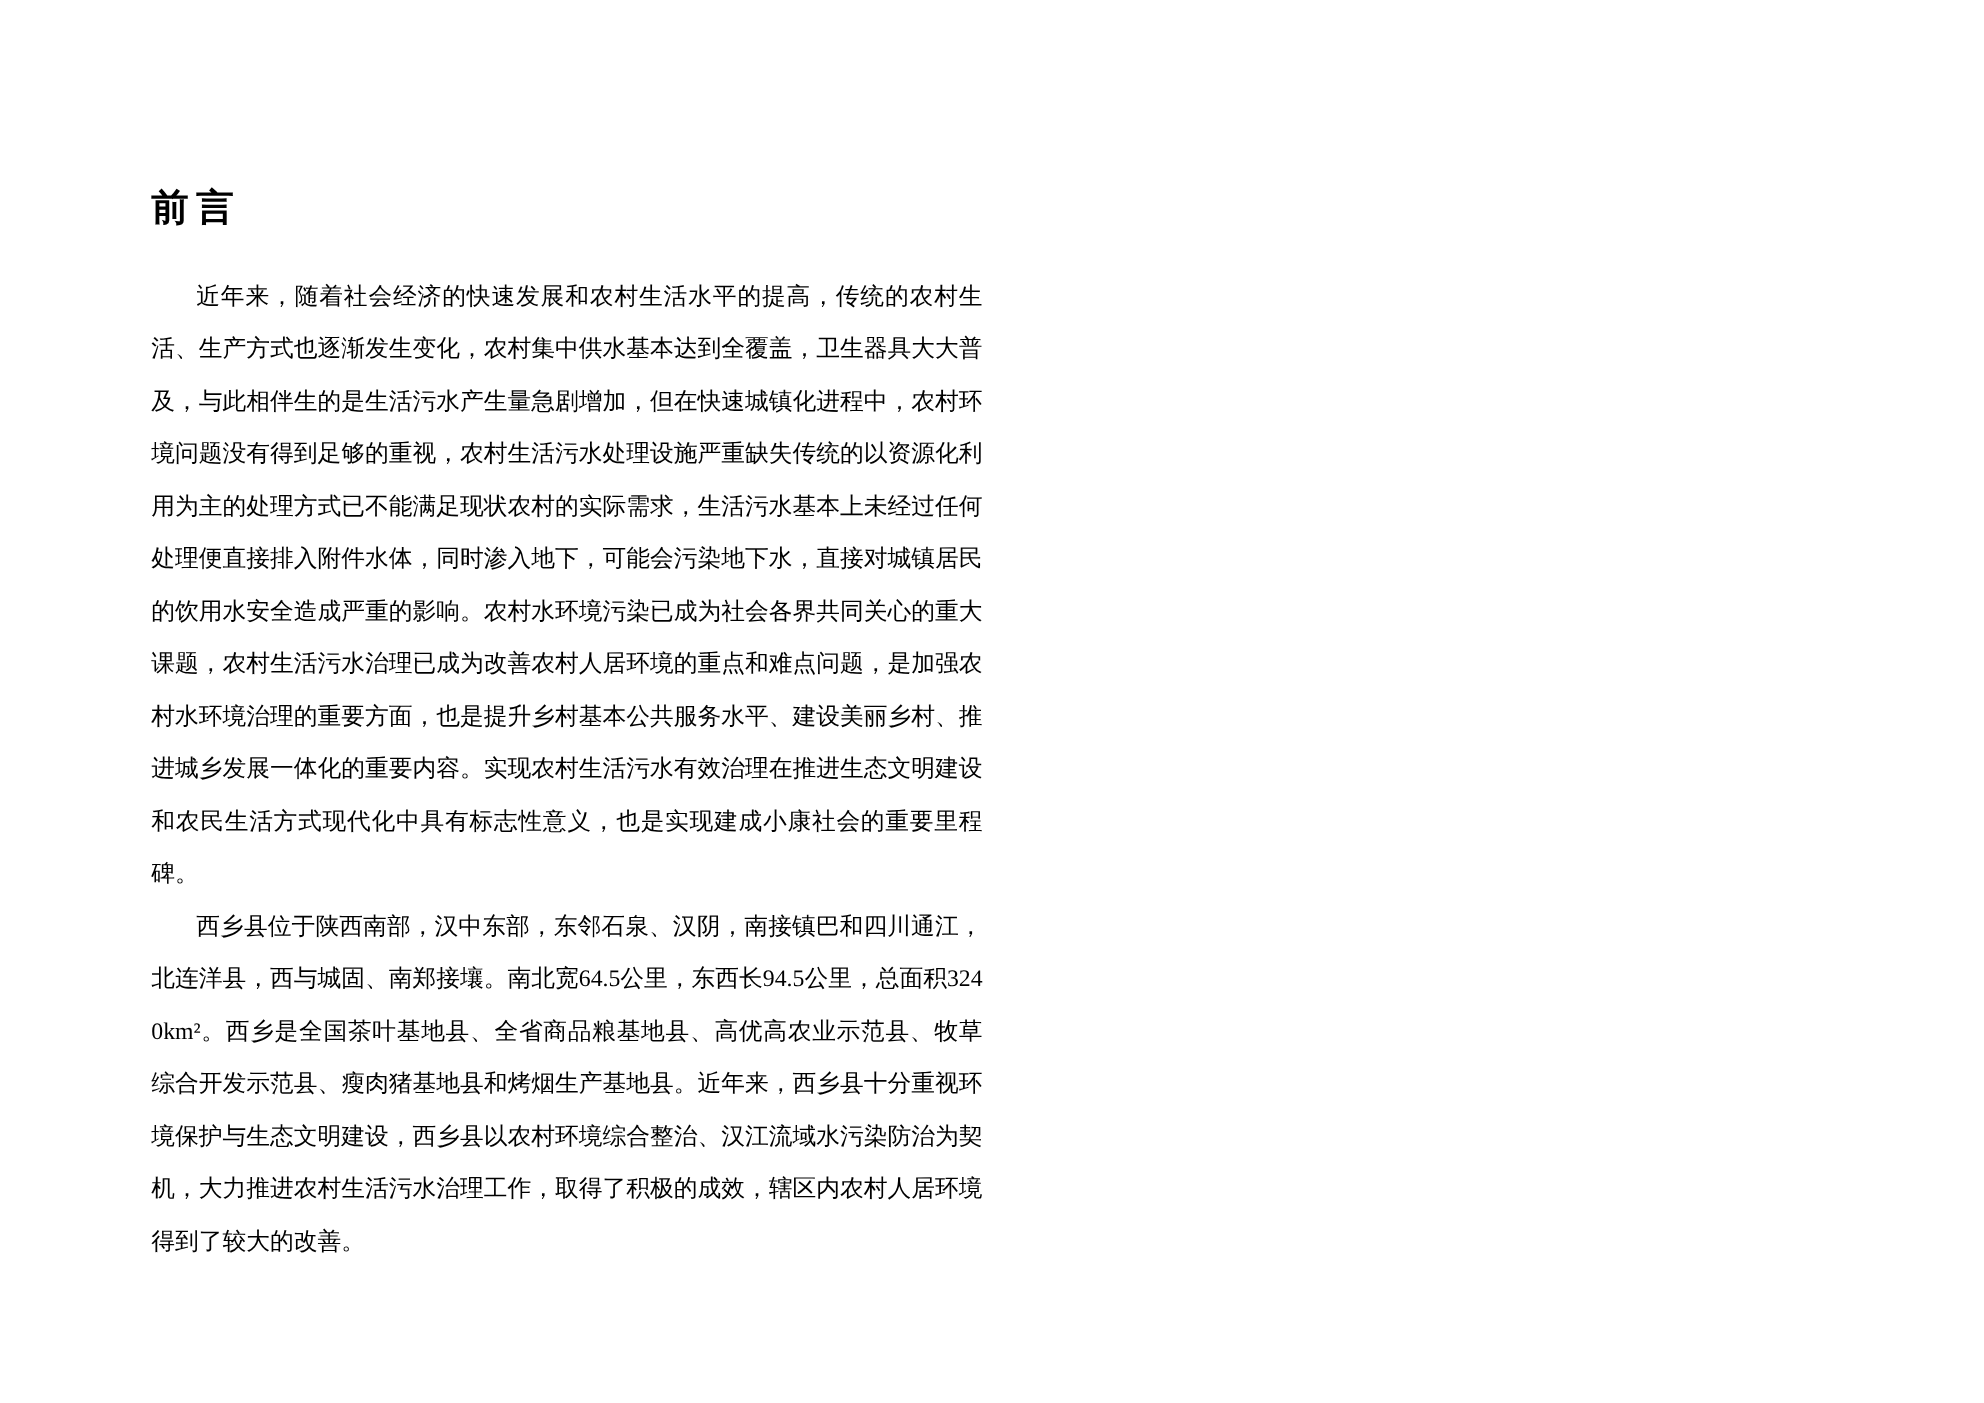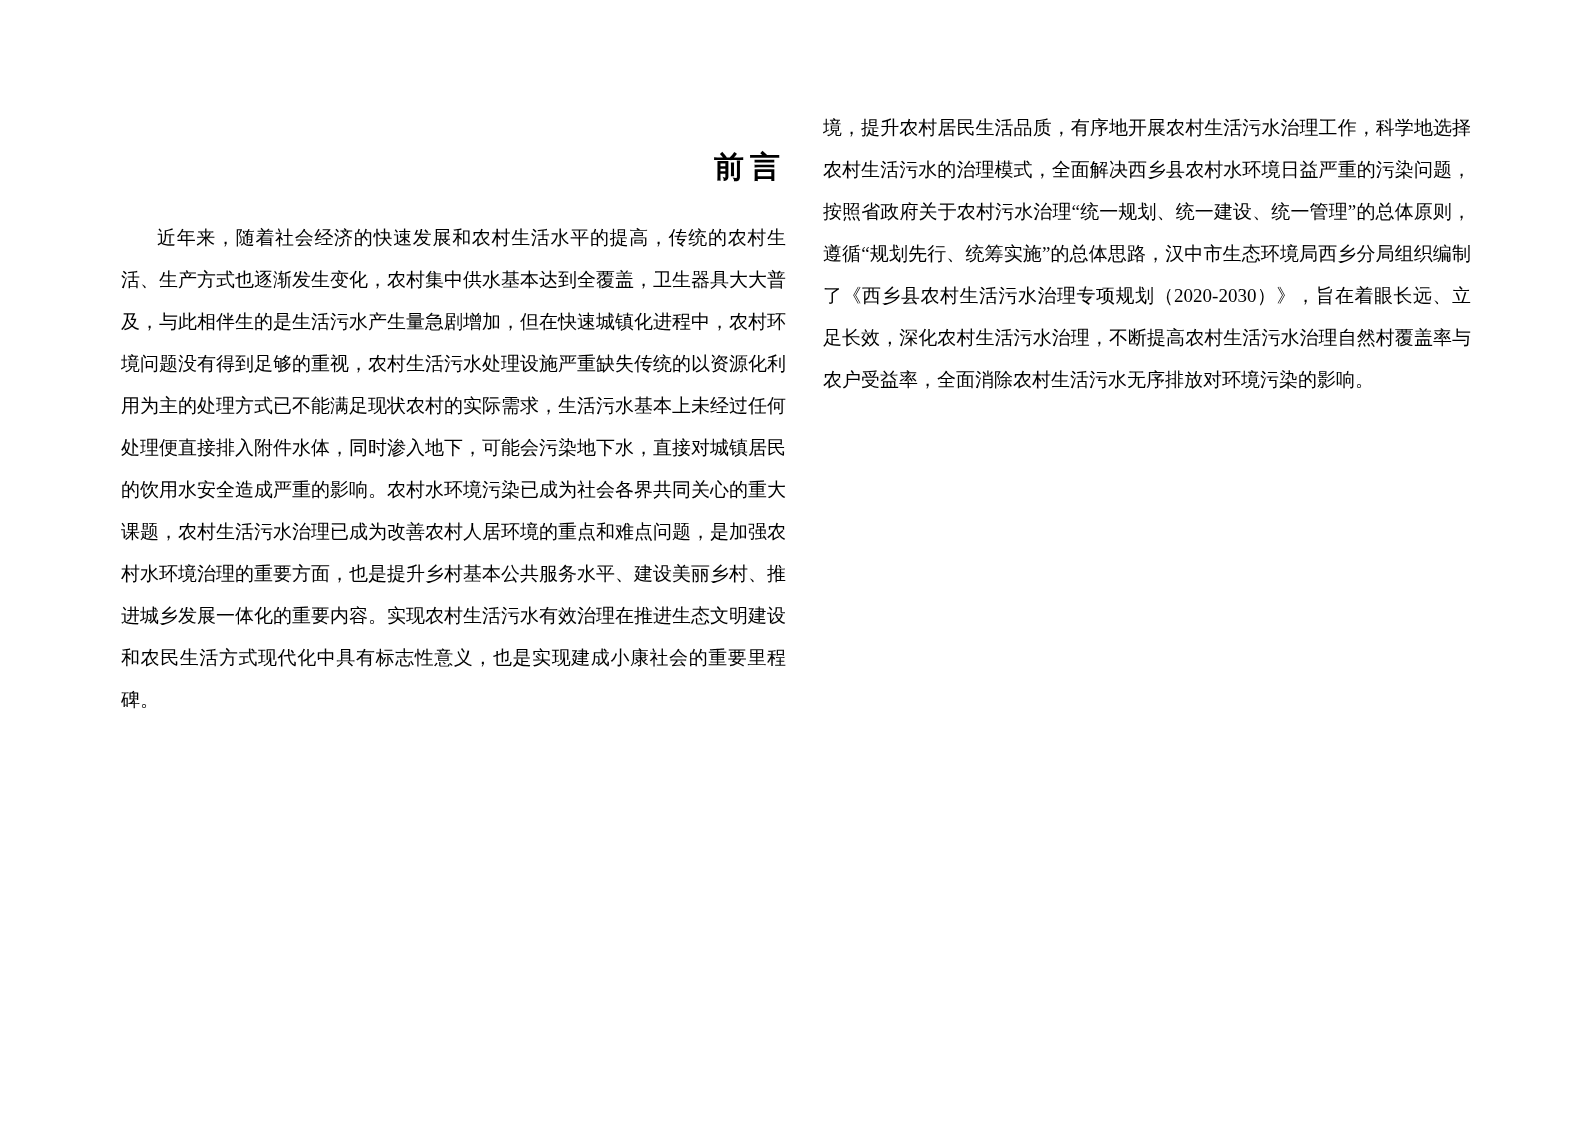--- a/index.html
+++ b/index.html
@@ -29,21 +29,21 @@
     left: 823px;
     width: 648px;
     padding-top: 107px;
   }
   h1.preface-title {
     margin: 0 0 32px 0;
     padding: 0;
     font-size: 30px;
     line-height: 36px;
     font-weight: bold;
-    text-align: right;
+    text-align: left;
     letter-spacing: 6px;
   }
   p.body-para {
     margin: 0;
     padding: 0;
     font-size: 19px;
     line-height: 42px;
     text-align: justify;
     text-indent: 36px;
     word-break: break-all;
@@ -52,17 +52,17 @@
   p.body-para.no-indent {
     text-indent: 0;
   }
 </style>
 </head>
 <body>
 
 <div class="page-column left">
   <h1 class="preface-title">前言</h1>
   <p class="body-para">近年来，随着社会经济的快速发展和农村生活水平的提高，传统的农村生活、生产方式也逐渐发生变化，农村集中供水基本达到全覆盖，卫生器具大大普及，与此相伴生的是生活污水产生量急剧增加，但在快速城镇化进程中，农村环境问题没有得到足够的重视，农村生活污水处理设施严重缺失传统的以资源化利用为主的处理方式已不能满足现状农村的实际需求，生活污水基本上未经过任何处理便直接排入附件水体，同时渗入地下，可能会污染地下水，直接对城镇居民的饮用水安全造成严重的影响。农村水环境污染已成为社会各界共同关心的重大课题，农村生活污水治理已成为改善农村人居环境的重点和难点问题，是加强农村水环境治理的重要方面，也是提升乡村基本公共服务水平、建设美丽乡村、推进城乡发展一体化的重要内容。实现农村生活污水有效治理在推进生态文明建设和农民生活方式现代化中具有标志性意义，也是实现建成小康社会的重要里程碑。</p>
+  <p class="body-para">西乡县位于陕西南部，汉中东部，东邻石泉、汉阴，南接镇巴和四川通江，北连洋县，西与城固、南郑接壤。南北宽64.5公里，东西长94.5公里，总面积3240km²。西乡是全国茶叶基地县、全省商品粮基地县、高优高农业示范县、牧草综合开发示范县、瘦肉猪基地县和烤烟生产基地县。近年来，西乡县十分重视环境保护与生态文明建设，西乡县以农村环境综合整治、汉江流域水污染防治为契机，大力推进农村生活污水治理工作，取得了积极的成效，辖区内农村人居环境得到了较大的改善。</p>
 </div>
 
 <div class="page-column right">
-  <p class="body-para no-indent">境，提升农村居民生活品质，有序地开展农村生活污水治理工作，科学地选择农村生活污水的治理模式，全面解决西乡县农村水环境日益严重的污染问题，按照省政府关于农村污水治理“统一规划、统一建设、统一管理”的总体原则，遵循“规划先行、统筹实施”的总体思路，汉中市生态环境局西乡分局组织编制了《西乡县农村生活污水治理专项规划（2020-2030）》，旨在着眼长远、立足长效，深化农村生活污水治理，不断提高农村生活污水治理自然村覆盖率与农户受益率，全面消除农村生活污水无序排放对环境污染的影响。</p>
 </div>
 
 </body></html>

